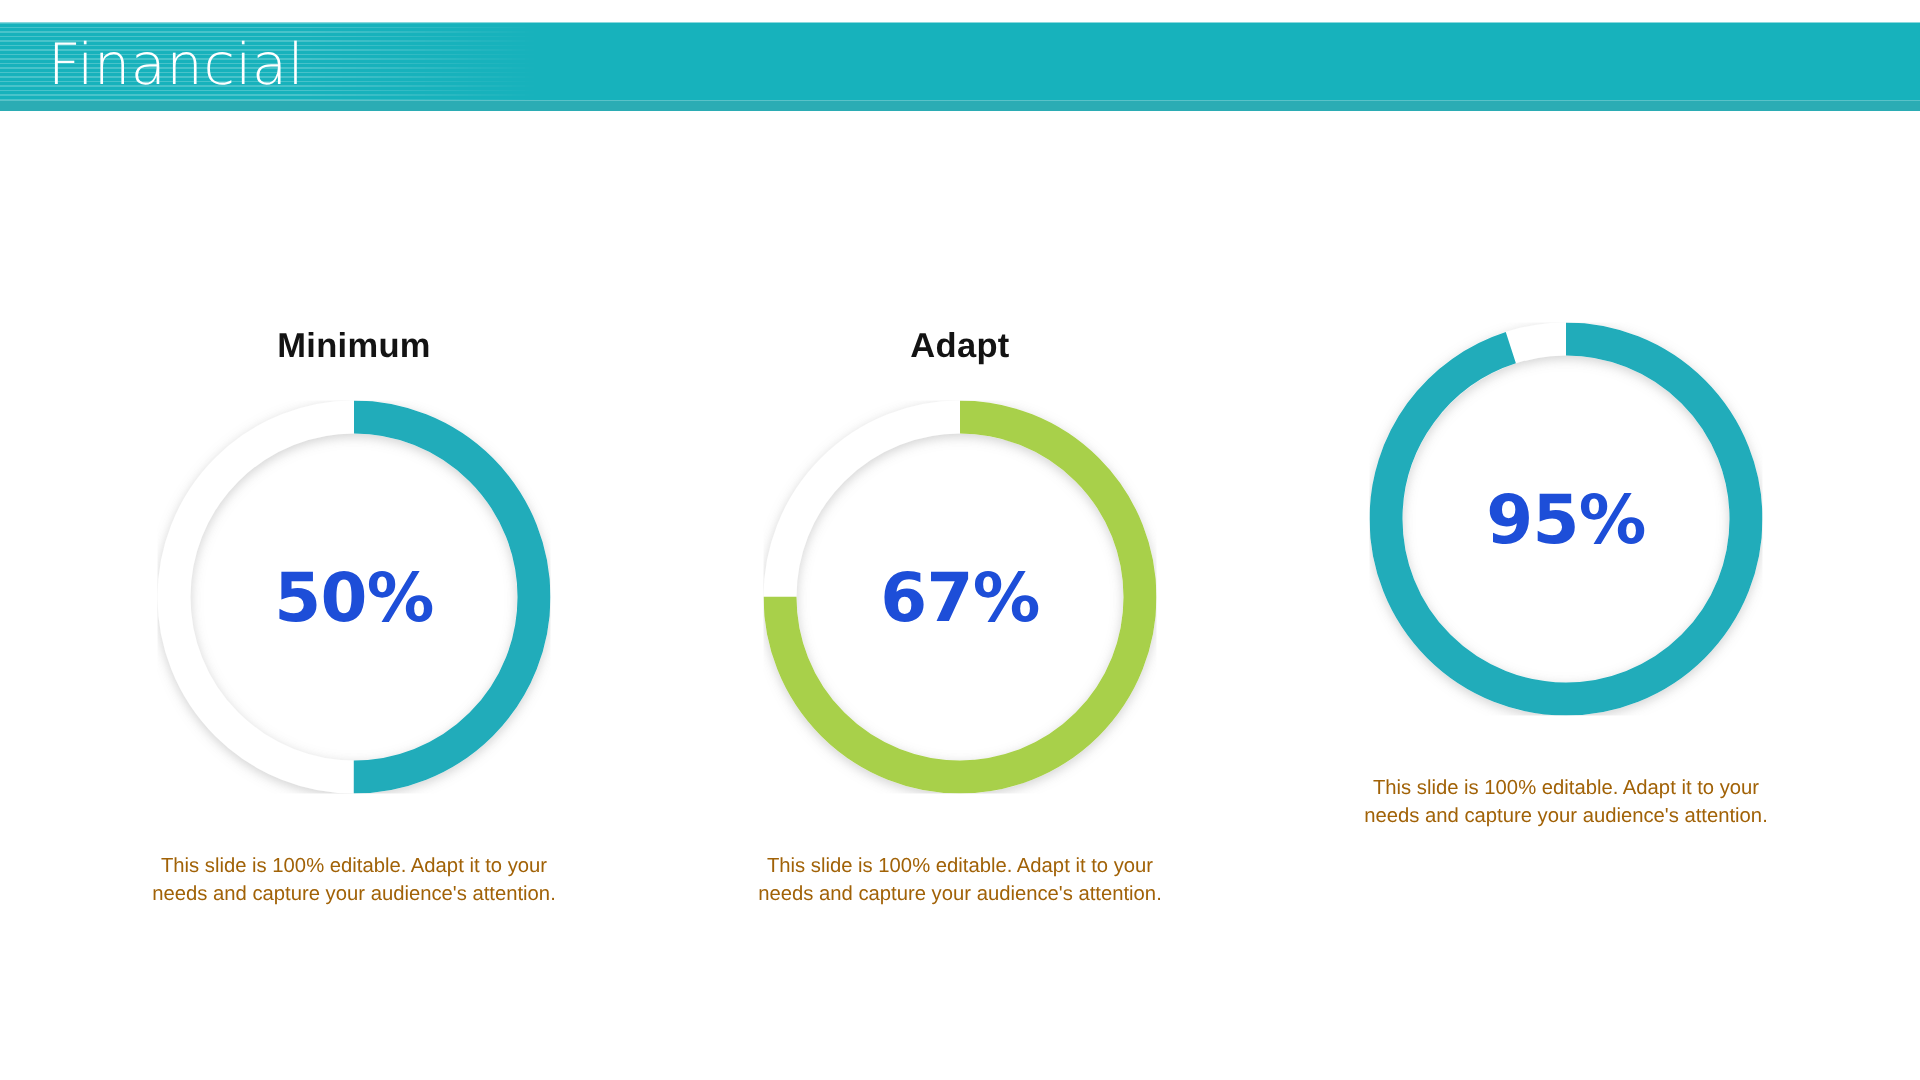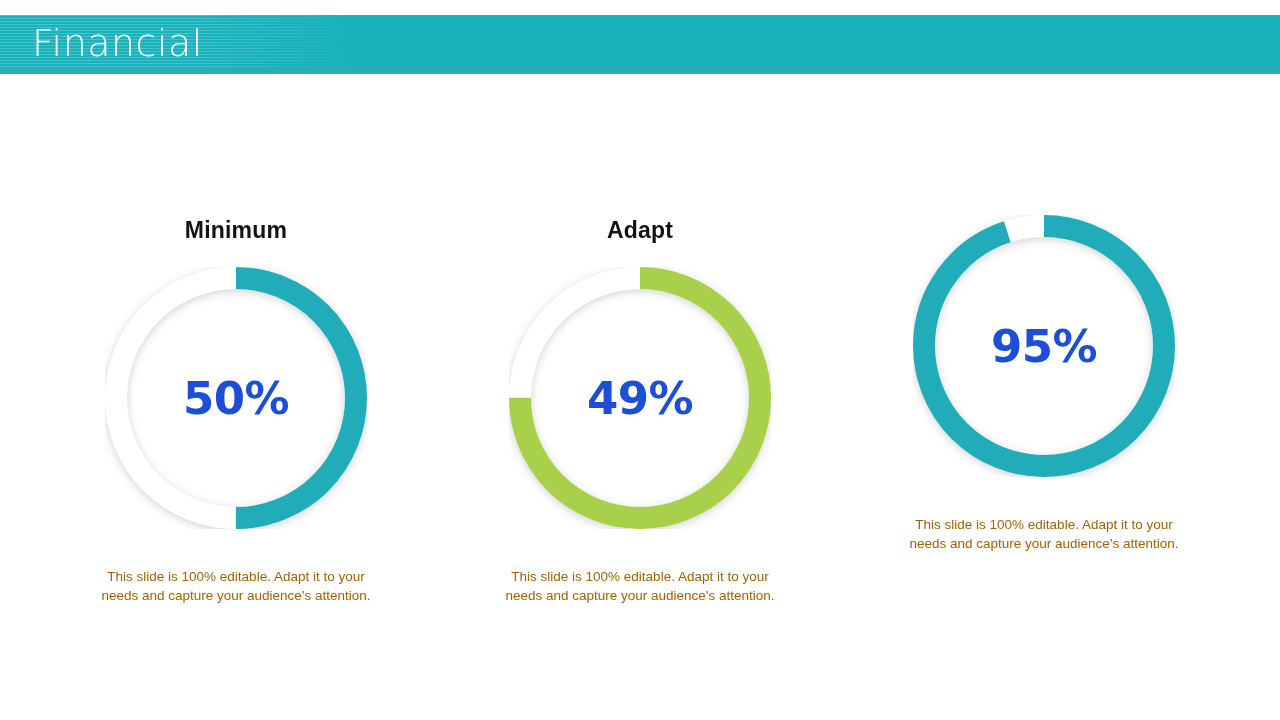--- a/index.html
+++ b/index.html
@@ -139,21 +139,21 @@
       <div class="donut-wrap">
         <svg class="donut-svg" viewBox="0 0 262 262">
           <defs>
             <filter id="ringShadow2" x="-30%" y="-30%" width="160%" height="160%">
               <feDropShadow dx="0" dy="2" stdDeviation="4" flood-color="#9a9a9a" flood-opacity="0.45"></feDropShadow>
             </filter>
           </defs>
           <circle cx="131" cy="131" r="120" fill="none" stroke="#ffffff" stroke-width="22" filter="url(#ringShadow2)"></circle>
           <circle class="arc" cx="131" cy="131" r="120" fill="none" stroke="#a8d04a" stroke-width="22" stroke-dasharray="565.49 188.50" stroke-dashoffset="0" transform="rotate(-90 131 131)"></circle>
         </svg>
-        <div class="donut-value">49%</div>
+        <div class="donut-value">67%</div>
       </div>
       <div class="card-caption">This slide is 100% editable. Adapt it to your needs and capture your audience's attention.</div>
     </div>
 
     <div class="card">
       <div class="donut-wrap">
         <svg class="donut-svg" viewBox="0 0 262 262">
           <defs>
             <filter id="ringShadow3" x="-30%" y="-30%" width="160%" height="160%">
               <feDropShadow dx="0" dy="2" stdDeviation="4" flood-color="#9a9a9a" flood-opacity="0.45"></feDropShadow>

